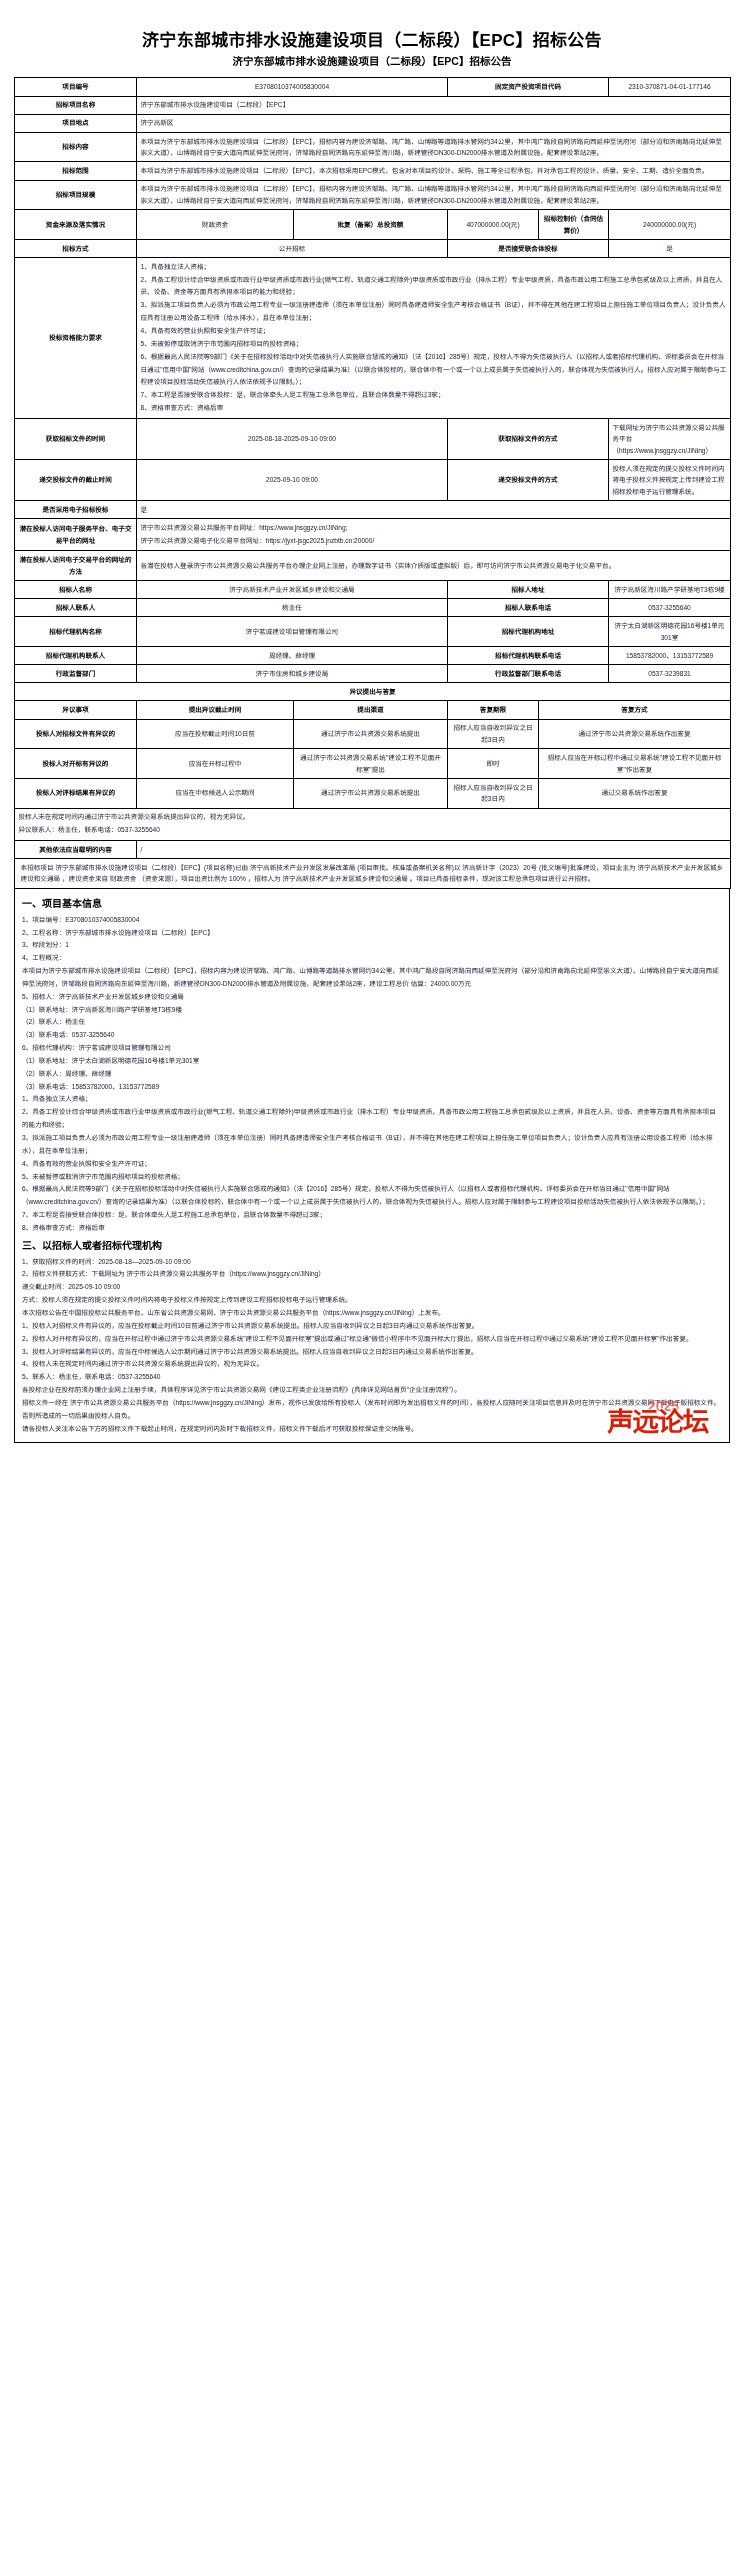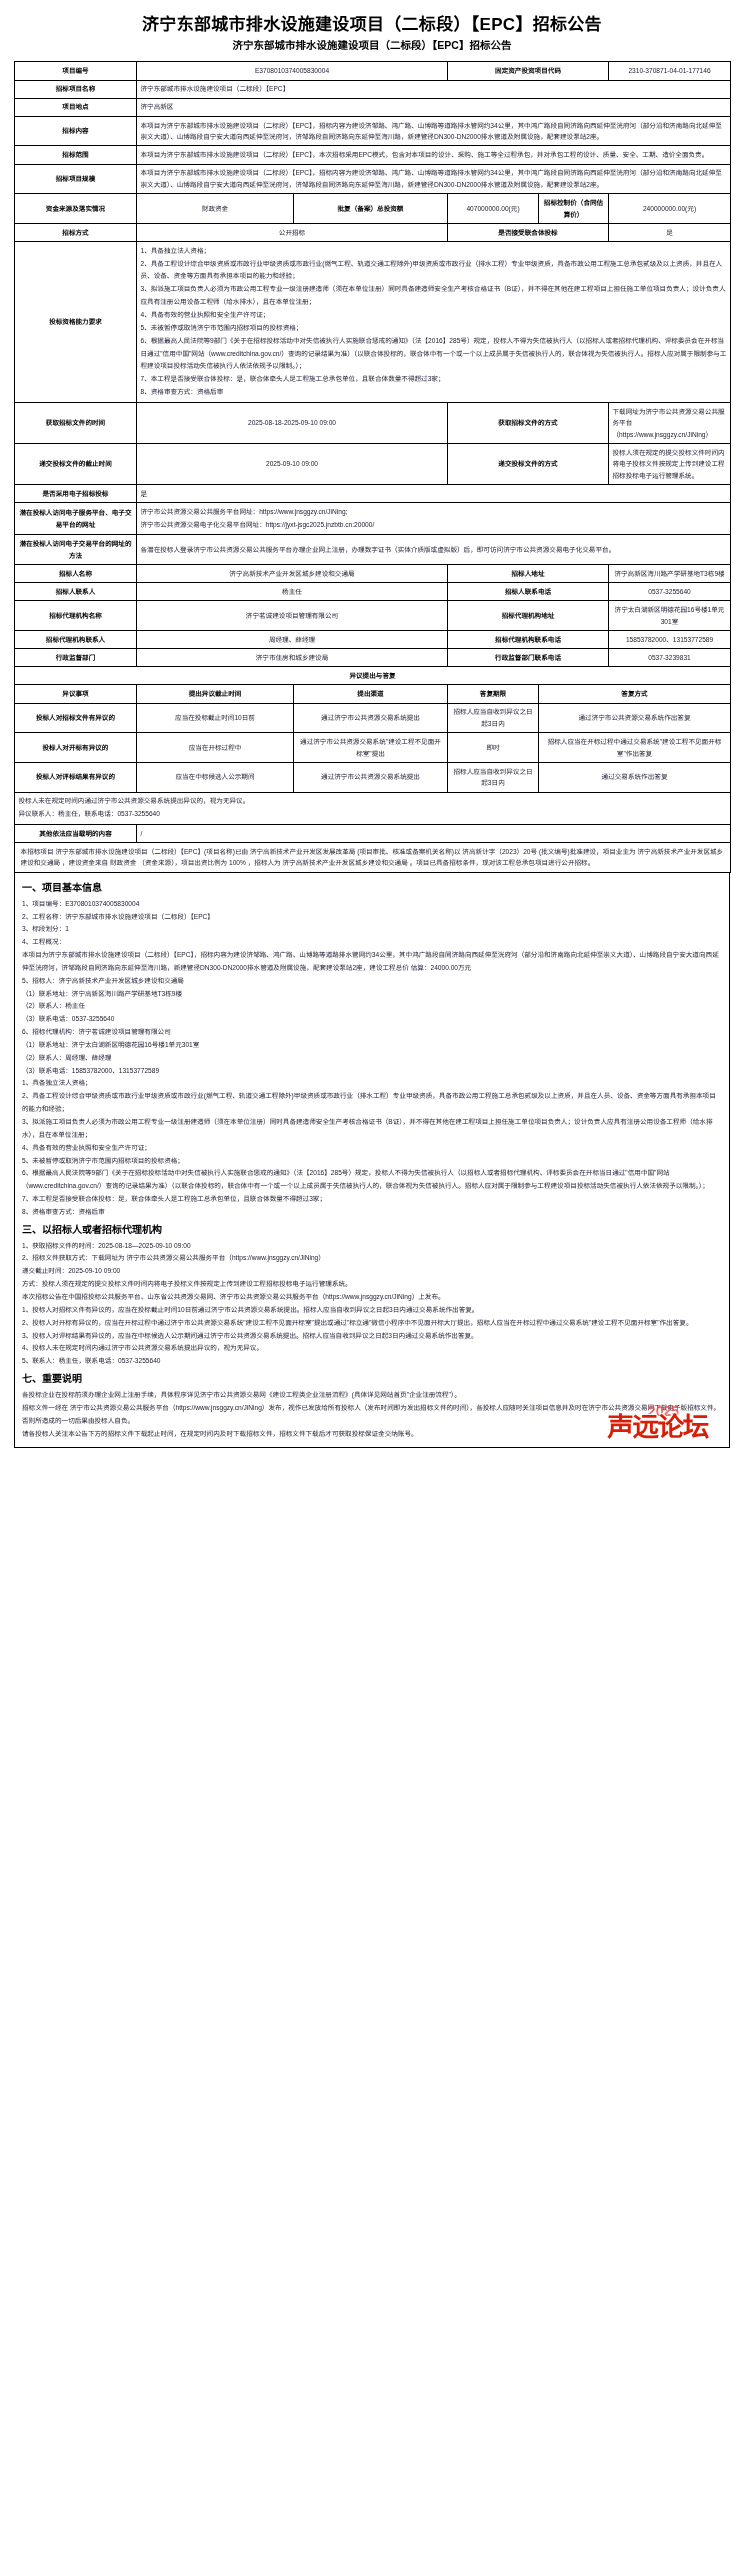--- a/index.html
+++ b/index.html
@@ -12,21 +12,21 @@
     font-family: "Liberation Sans", "DejaVu Sans", sans-serif;
     color: #000000;
     -webkit-font-smoothing: antialiased;
   }
   .page {
     width: 744px;
     min-height: 2576px;
     position: relative;
     background: #ffffff;
     box-sizing: border-box;
-    padding: 0 0 0 0;
+    padding: 16px 0 0 0;
   }
   .title-block {
     text-align: center;
     padding: 9.8px 21px 2.8px 21px;
   }
   h1.doc-title {
     font-size: 17px;
     font-weight: bold;
     line-height: 1.35;
     margin: 4.2px 0 1.4px 0;
@@ -351,21 +351,20 @@
     <p>方式：投标人须在规定的提交投标文件时间内将电子投标文件按规定上传到建设工程招标投标电子运行管理系统。</p>
 
     <p>本次招标公告在中国招投标公共服务平台、山东省公共资源交易网、济宁市公共资源交易公共服务平台（https://www.jnsggzy.cn/JiNing）上发布。</p>
 
     <p>1、投标人对招标文件有异议的，应当在投标截止时间10日前通过济宁市公共资源交易系统提出。招标人应当自收到异议之日起3日内通过交易系统作出答复。</p>
     <p>2、投标人对开标有异议的，应当在开标过程中通过济宁市公共资源交易系统"建设工程不见面开标室"提出或通过"标立通"微信小程序中不见面开标大厅提出，招标人应当在开标过程中通过交易系统"建设工程不见面开标室"作出答复。</p>
     <p>3、投标人对评标结果有异议的，应当在中标候选人公示期间通过济宁市公共资源交易系统提出。招标人应当自收到异议之日起3日内通过交易系统作出答复。</p>
     <p>4、投标人未在规定时间内通过济宁市公共资源交易系统提出异议的，视为无异议。</p>
     <p>5、联系人：杨主任，联系电话：0537-3255640</p>
 
-    <p class="sec-head">七、重要说明</p>
     <p>各投标企业在投标前须办理企业网上注册手续，具体程序详见济宁市公共资源交易网《建设工程类企业注册流程》(具体详见网站首页"企业注册流程"）。</p>
     <p>招标文件一经在 济宁市公共资源交易公共服务平台（https://www.jnsggzy.cn/JiNing）发布，视作已发放给所有投标人（发布时间即为发出招标文件的时间），各投标人应随时关注项目信息并及时在济宁市公共资源交易网下载电子版招标文件。否则所造成的一切后果由投标人自负。</p>
     <p>请各投标人关注本公告下方的招标文件下载起止时间，在规定时间内及时下载招标文件，招标文件下载后才可获取投标保证金交纳账号。</p>
 
     <div class="watermark">
       <span class="wm-ghost">2025</span>
       <span class="wm-red">声远论坛</span>
     </div>
   </div>
 

